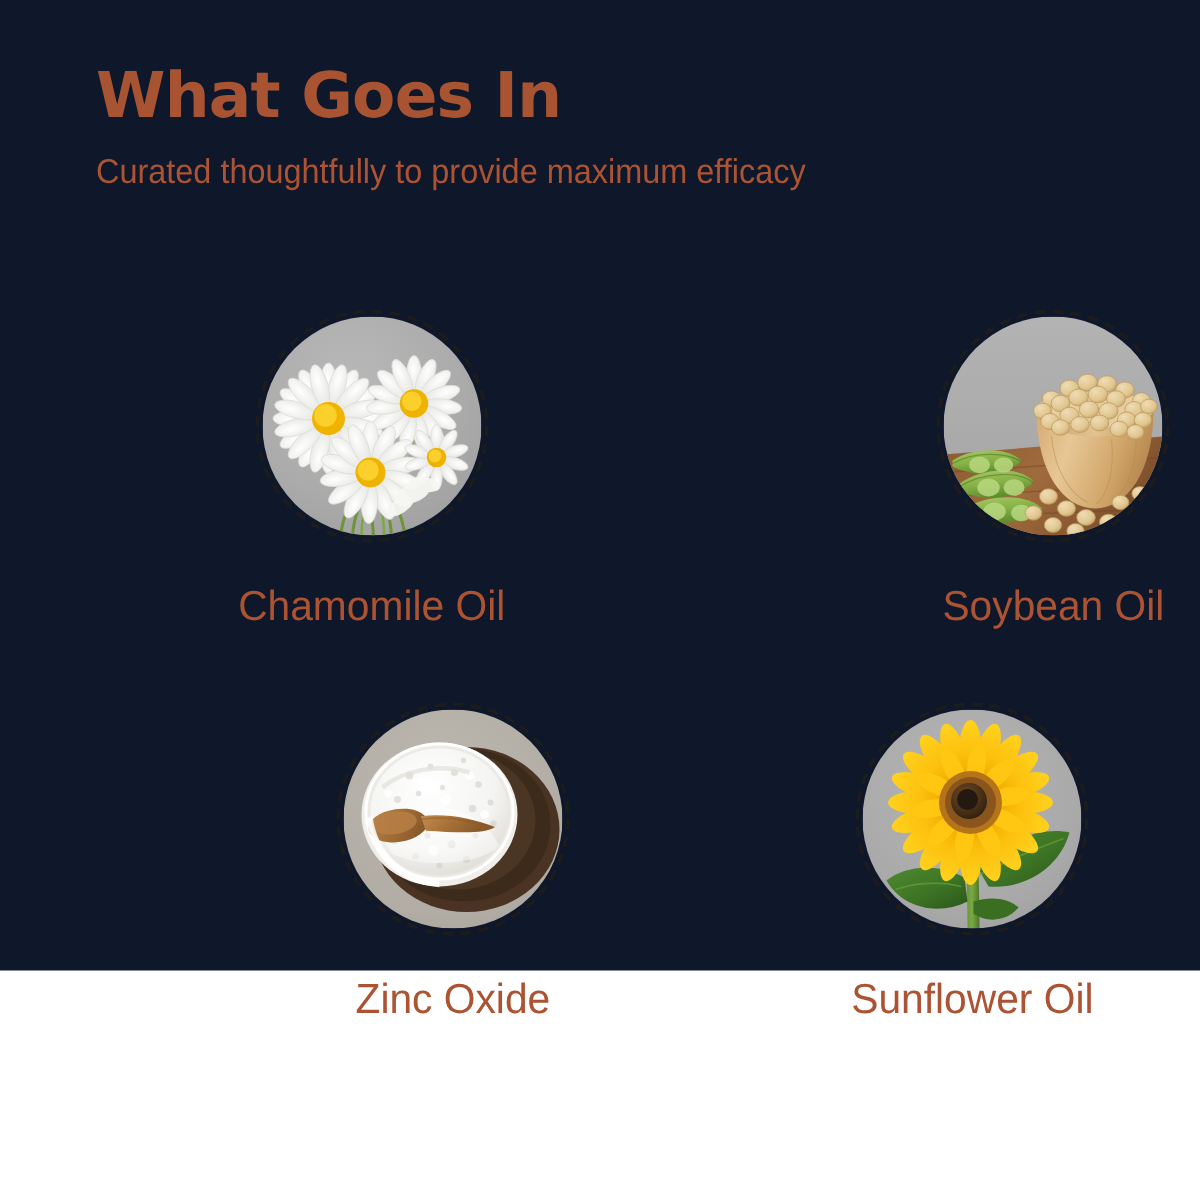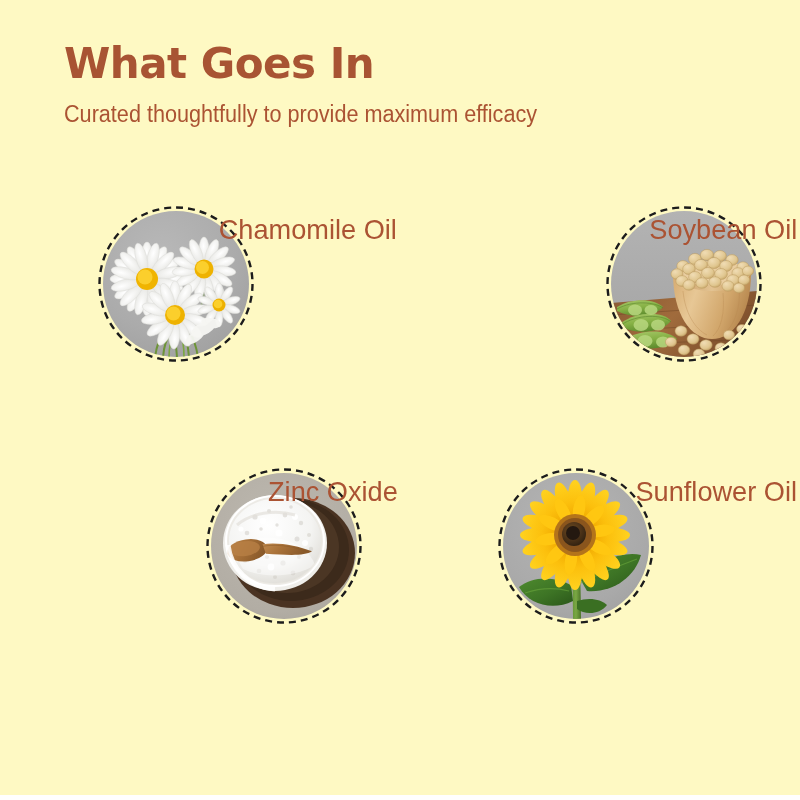--- a/index.html
+++ b/index.html
@@ -9,22 +9,22 @@
   body {
     width: 800px;
     height: 800px;
     background: #ffffff;
     font-family: "Liberation Sans", sans-serif;
     overflow: hidden;
   }
   .page {
     position: relative;
     width: 800px;
-    height: 795px;
-    background: #fef9c3;
+    height: 647px;
+    background: #0f172a;
   }
 
   
   .header {
     position: absolute;
     left: 64px;
     top: 42px;
     width: 700px;
   }
   .title {
@@ -56,22 +56,22 @@
     left: 0;
     top: 190px;
     width: 800px;
     display: grid;
     grid-template-columns: 400px 400px;
     grid-template-rows: 262px 262px;
   }
   .cell {
     position: relative;
     display: flex;
-    flex-direction: row;
-    align-items: flex-start;
+    flex-direction: column;
+    align-items: center;
     margin-left: 44px;
   }
   
   .cell.col-left  { padding-left: 52px; }
   .cell.col-right { padding-left: 160px; }
 
   .circle-wrap {
     position: relative;
     width: 160px;
     height: 160px;

